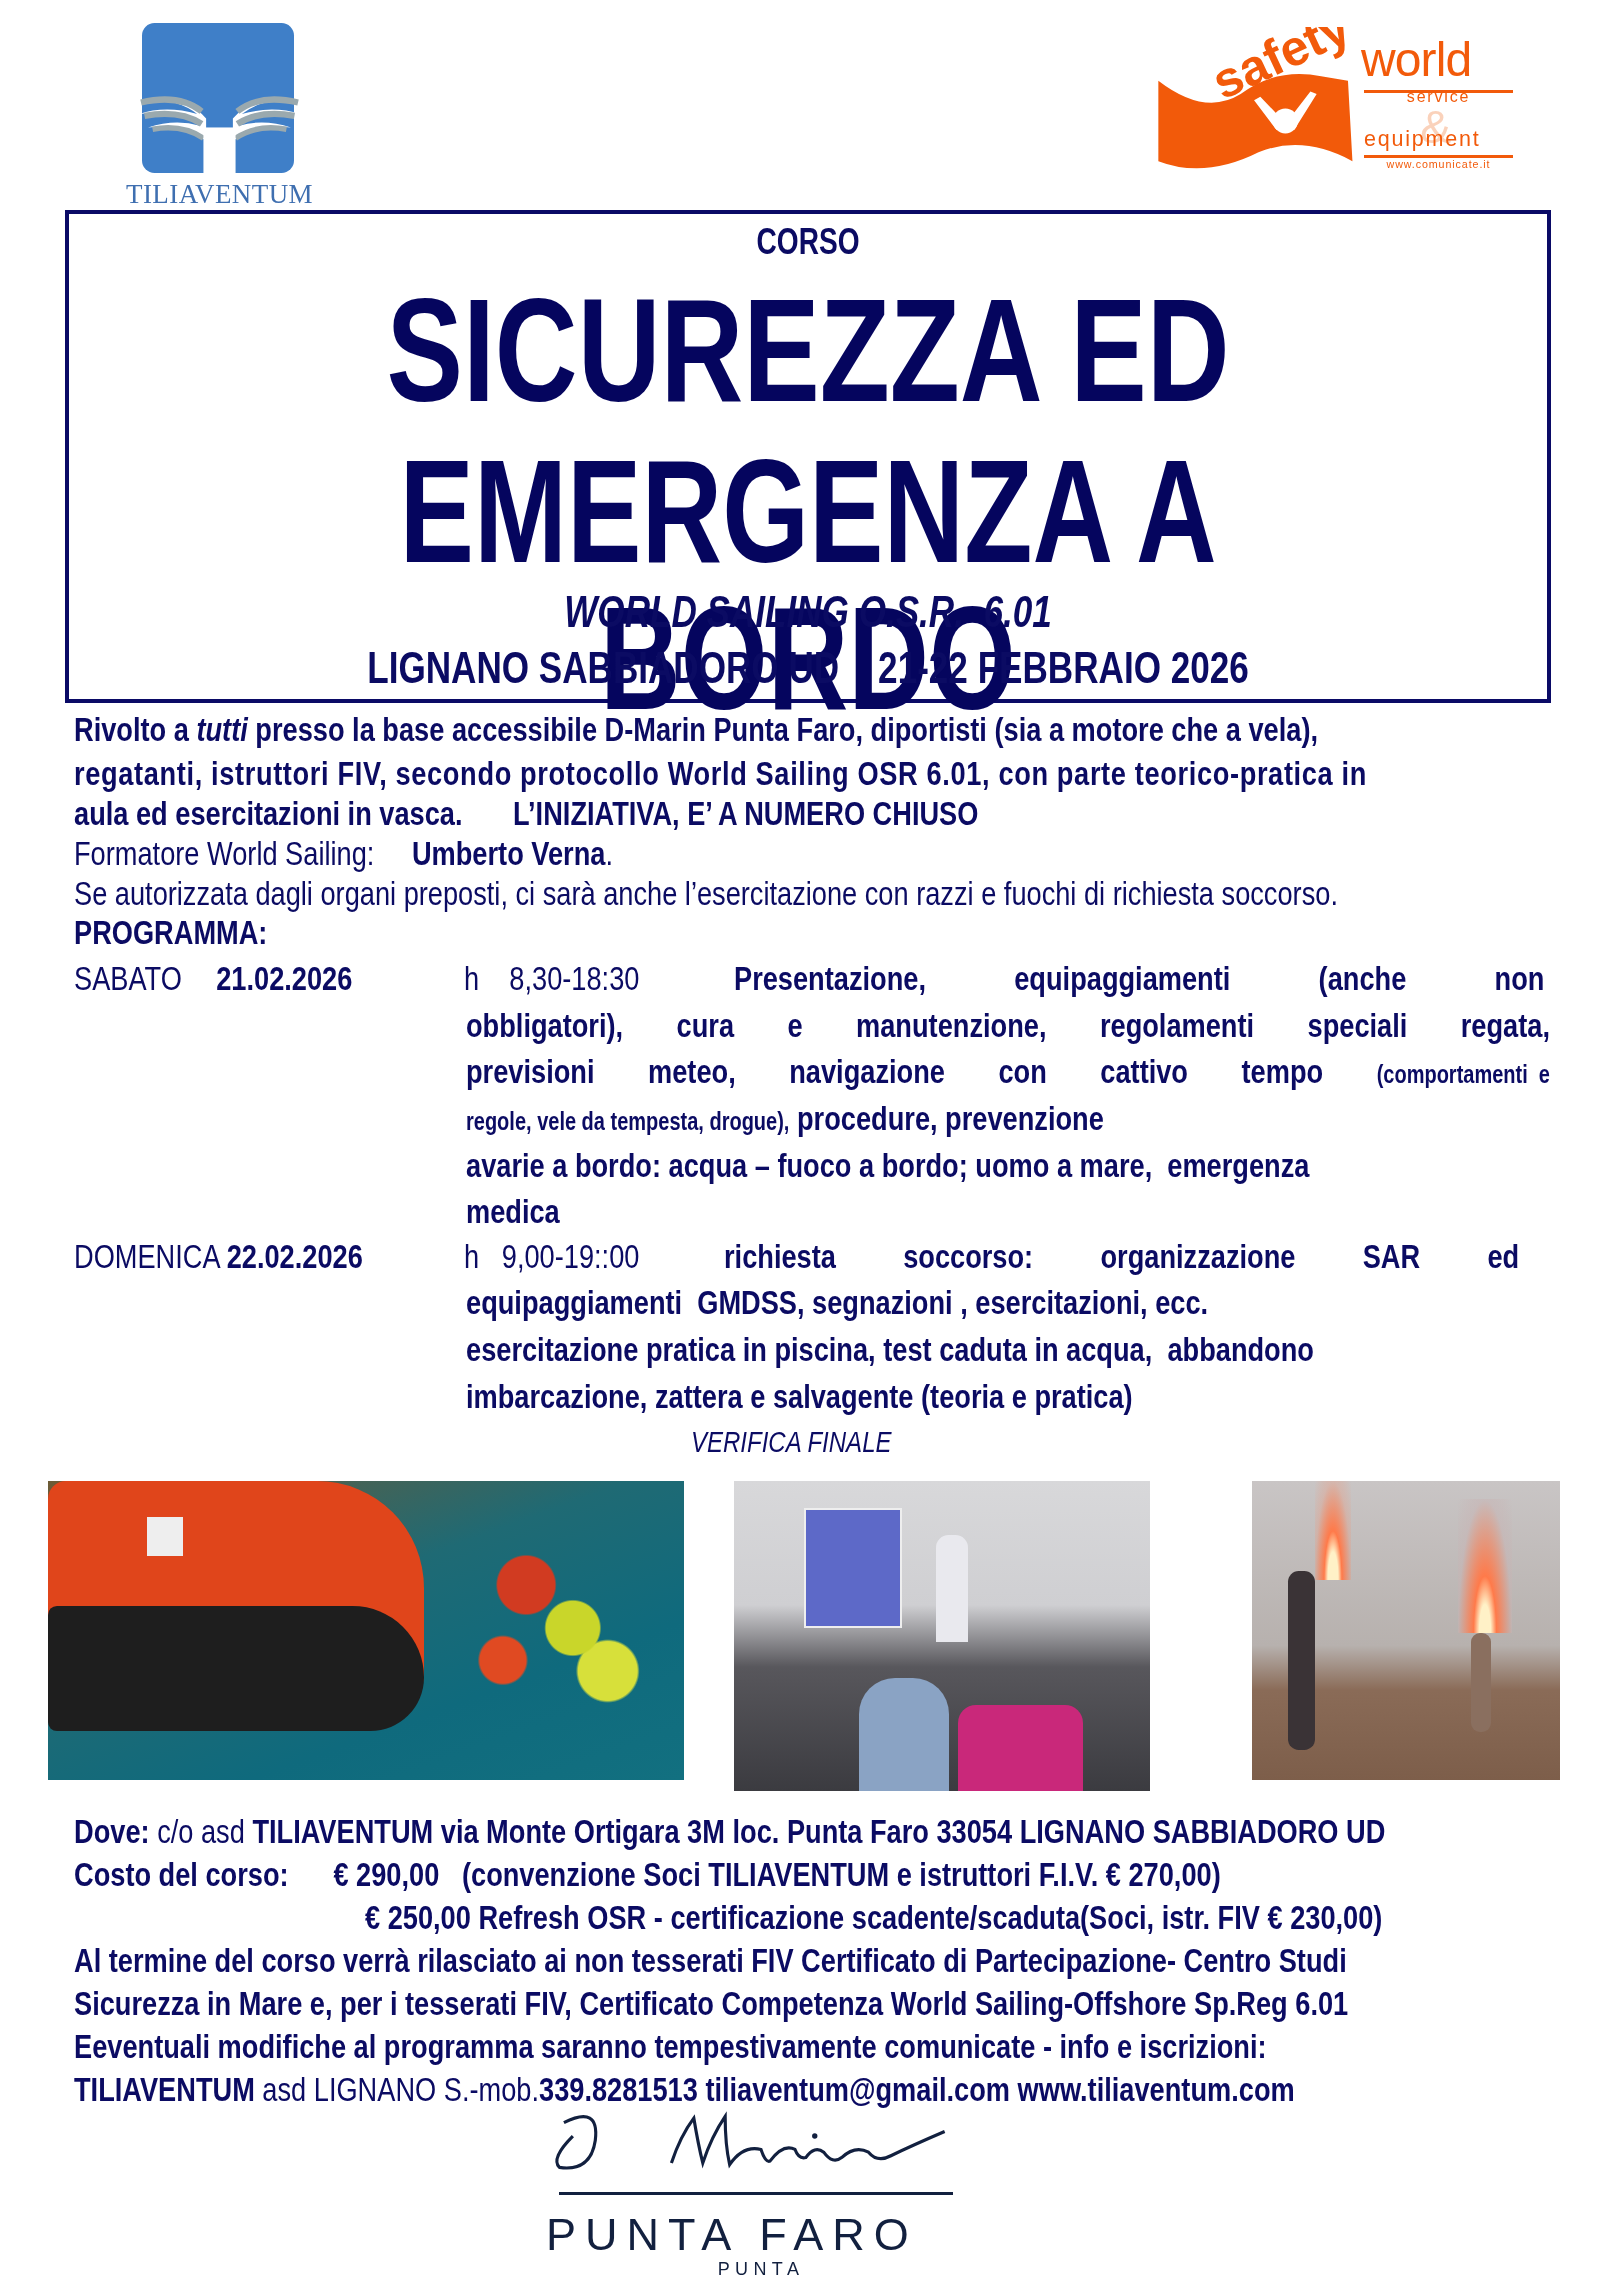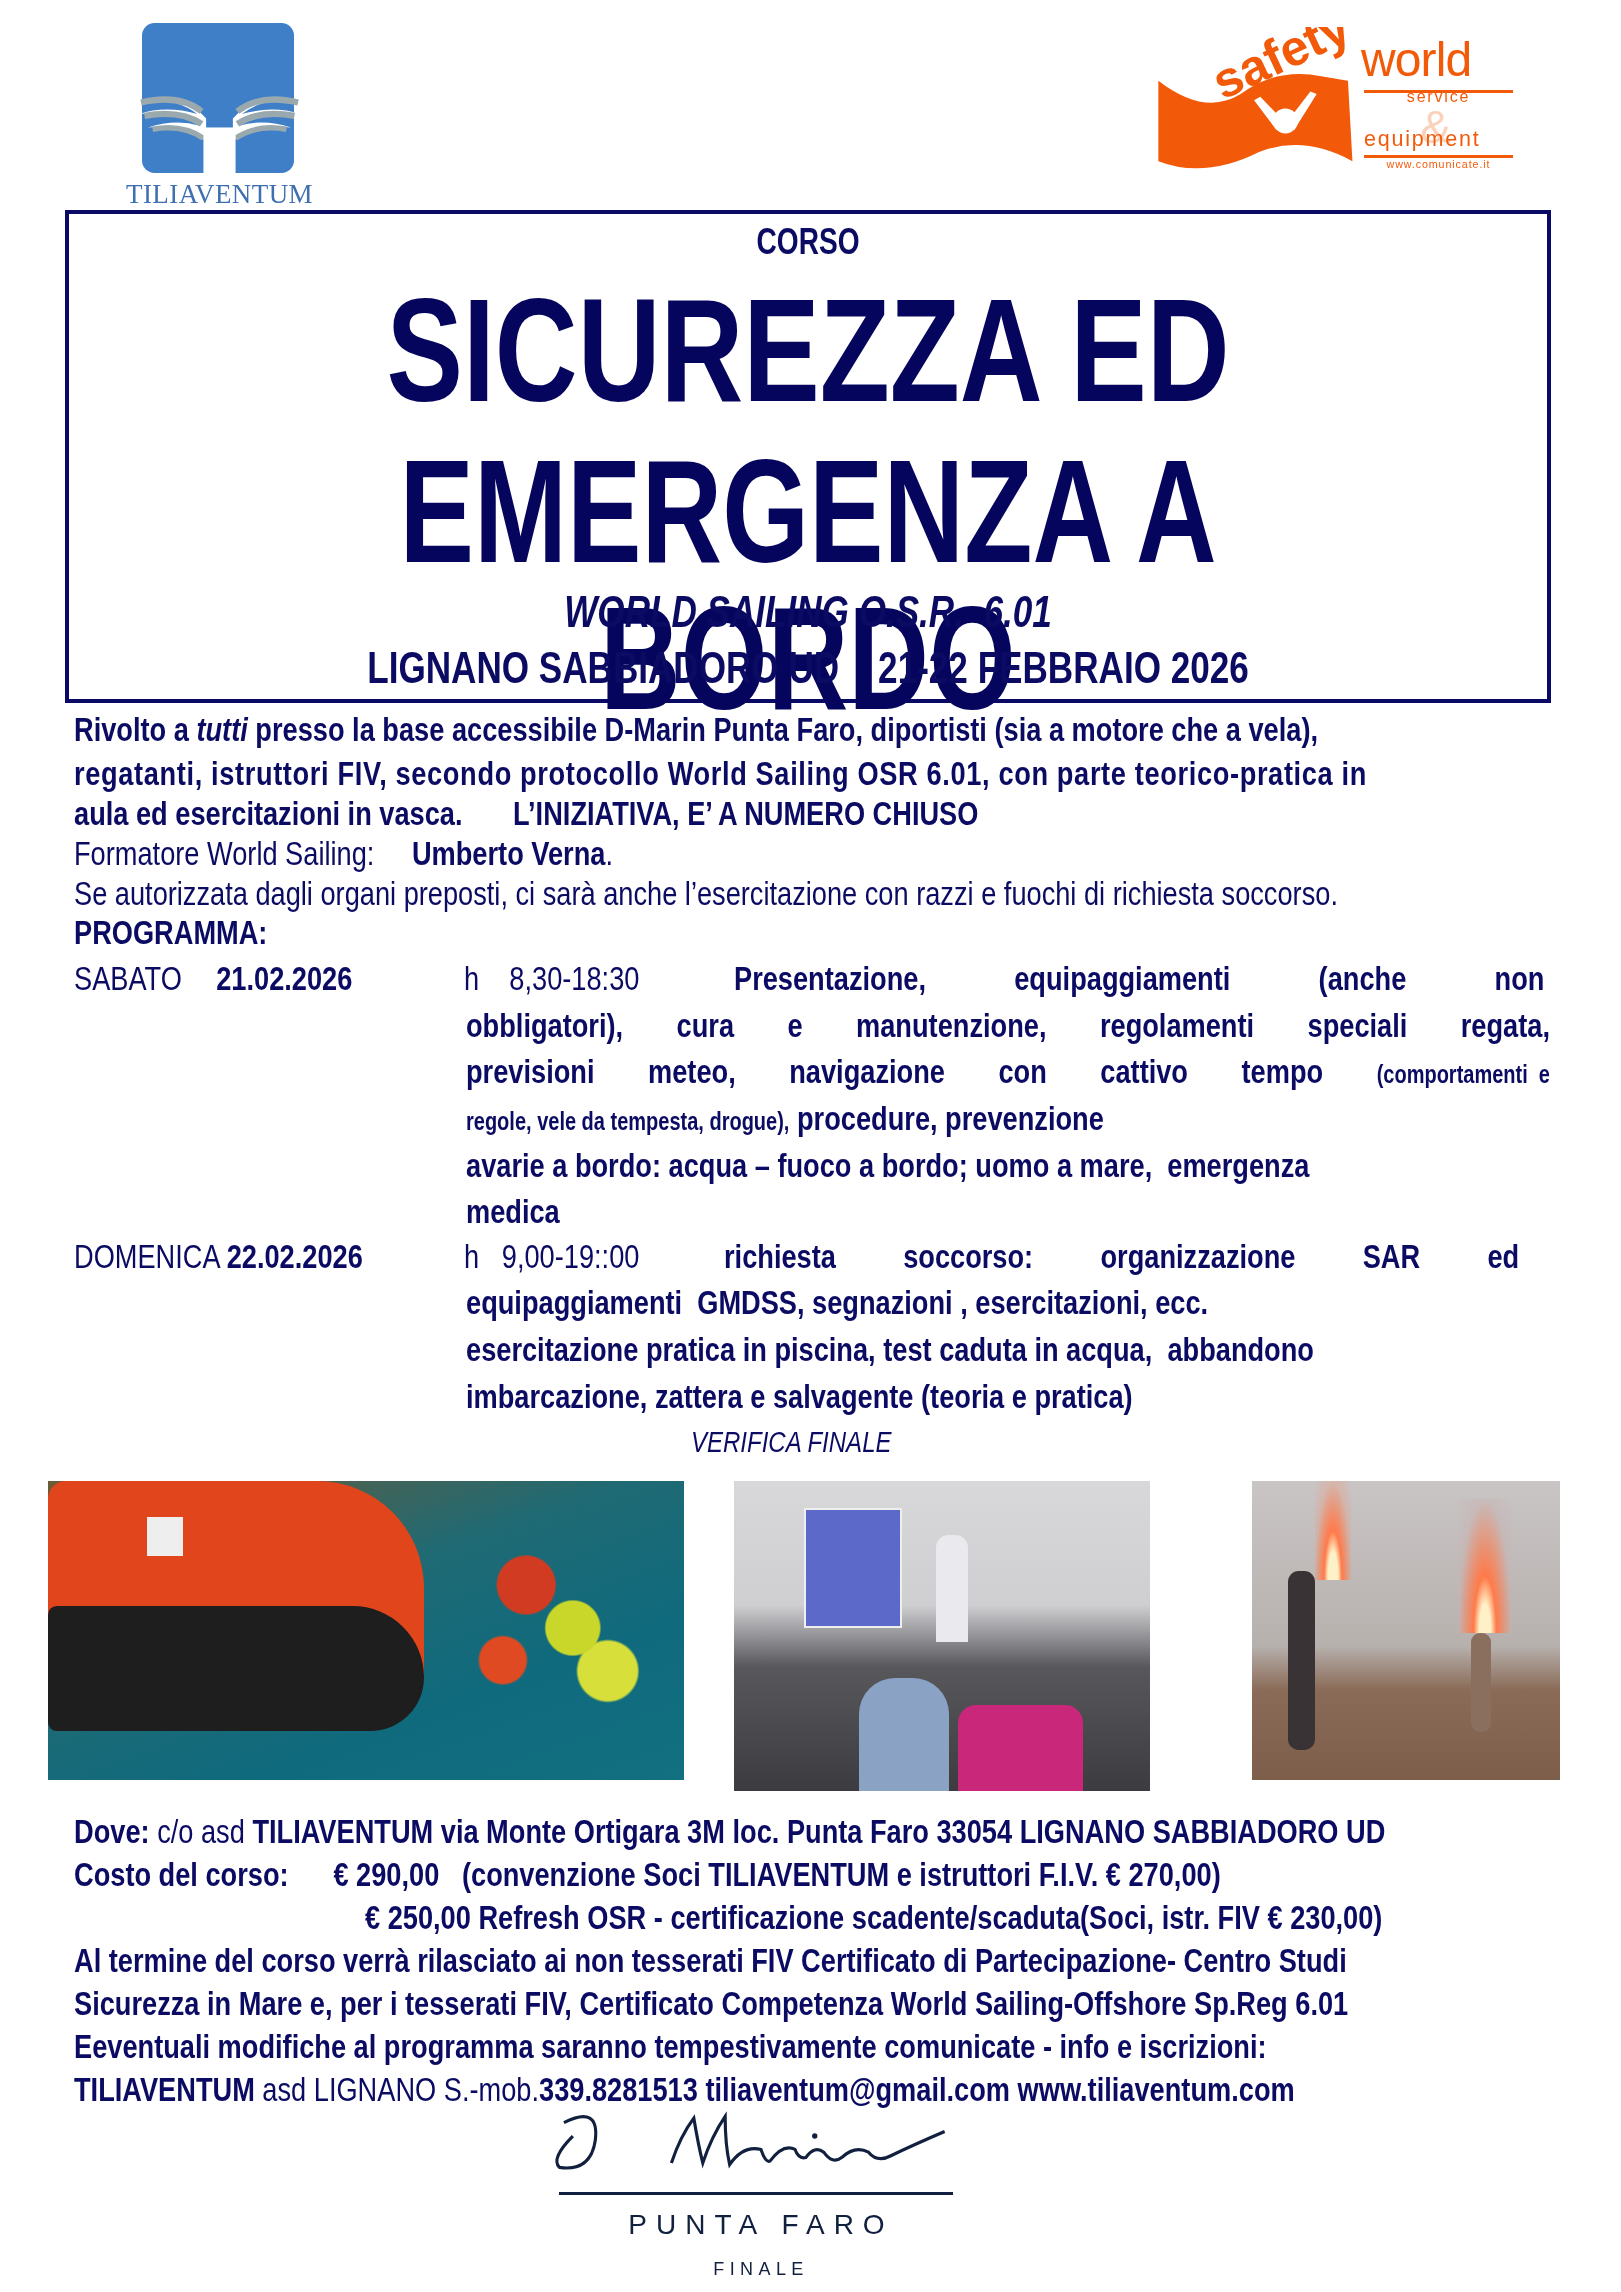--- a/index.html
+++ b/index.html
@@ -188,16 +188,16 @@
   <span>TILIAVENTUM</span><span class="n"> asd LIGNANO S.-mob.</span><span>339.8281513</span><span> tiliaventum@gmail.com</span><span> www.tiliaventum.com</span>
 </div>
 
 <div class="abs" style="left:546px;top:2100px;width:430px;height:188px">
   <svg class="abs" style="left:0;top:0" width="430" height="90" viewBox="0 0 480 100">
     <path d="M20 25 Q60 5 55 45 Q50 80 15 75 Q5 65 30 40" stroke="#12203f" stroke-width="3.5" fill="none"></path>
     <path d="M140 70 Q150 40 165 20 Q170 50 175 70 Q185 40 200 18 Q200 50 205 72 Q220 50 240 55 Q245 70 250 68 Q265 48 278 55 Q282 66 290 64 Q300 50 310 58 Q320 72 330 64 Q345 50 360 58 Q370 70 385 62 Q410 50 445 35" stroke="#12203f" stroke-width="3.5" fill="none"></path>
     <circle cx="300" cy="40" r="3" fill="#12203f"></circle>
   </svg>
   <div class="abs" style="left:13.4px;top:92px;width:394px;height:2.7px;background:#12203f"></div>
-  <div class="abs" style="left:0;top:109px;width:430px;text-align:center;font-size:28px;letter-spacing:9px;color:#12203f">PUNTA FARO</div>
-  <div class="abs" style="left:0;top:159px;width:430px;text-align:center;font-size:18px;letter-spacing:5.4px;color:#12203f">FINALE</div>
+  <div class="abs" style="left:0;top:109px;width:430px;text-align:left;font-size:45px;letter-spacing:9px;color:#12203f">PUNTA FARO</div>
+  <div class="abs" style="left:0;top:159px;width:430px;text-align:center;font-size:18px;letter-spacing:5.4px;color:#12203f">PUNTA</div>
 </div>
 
 
 </body></html>

